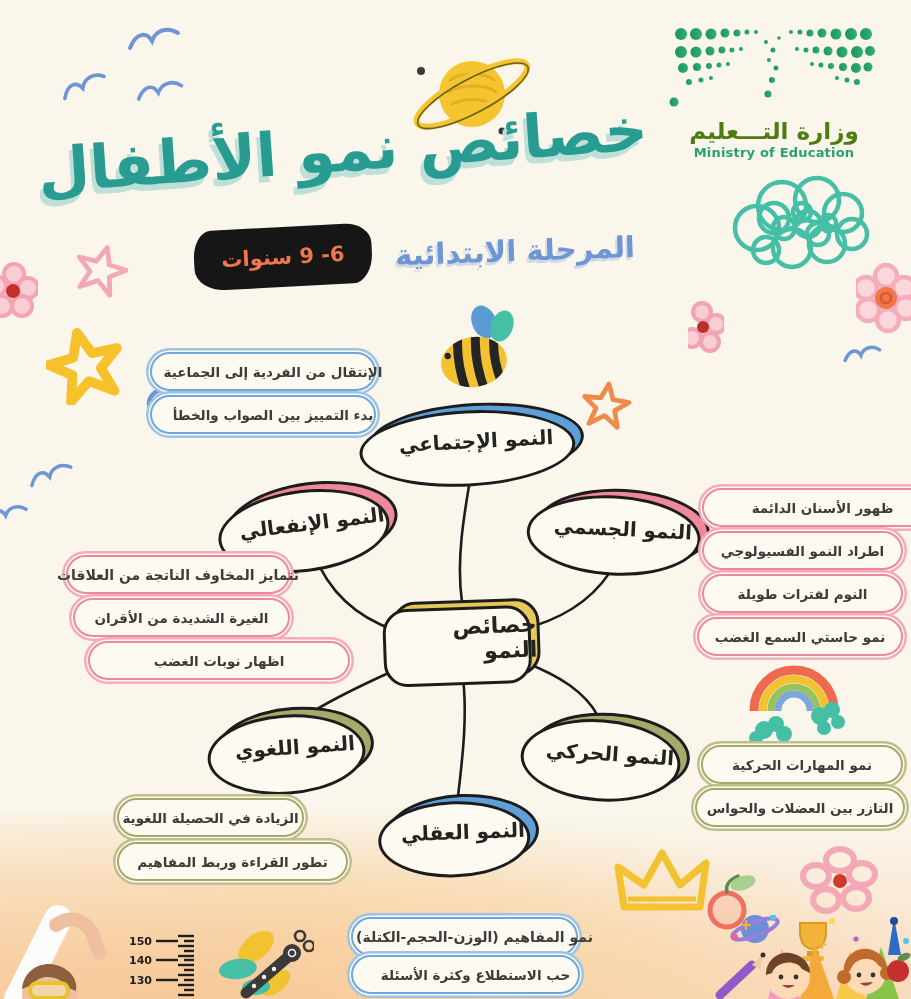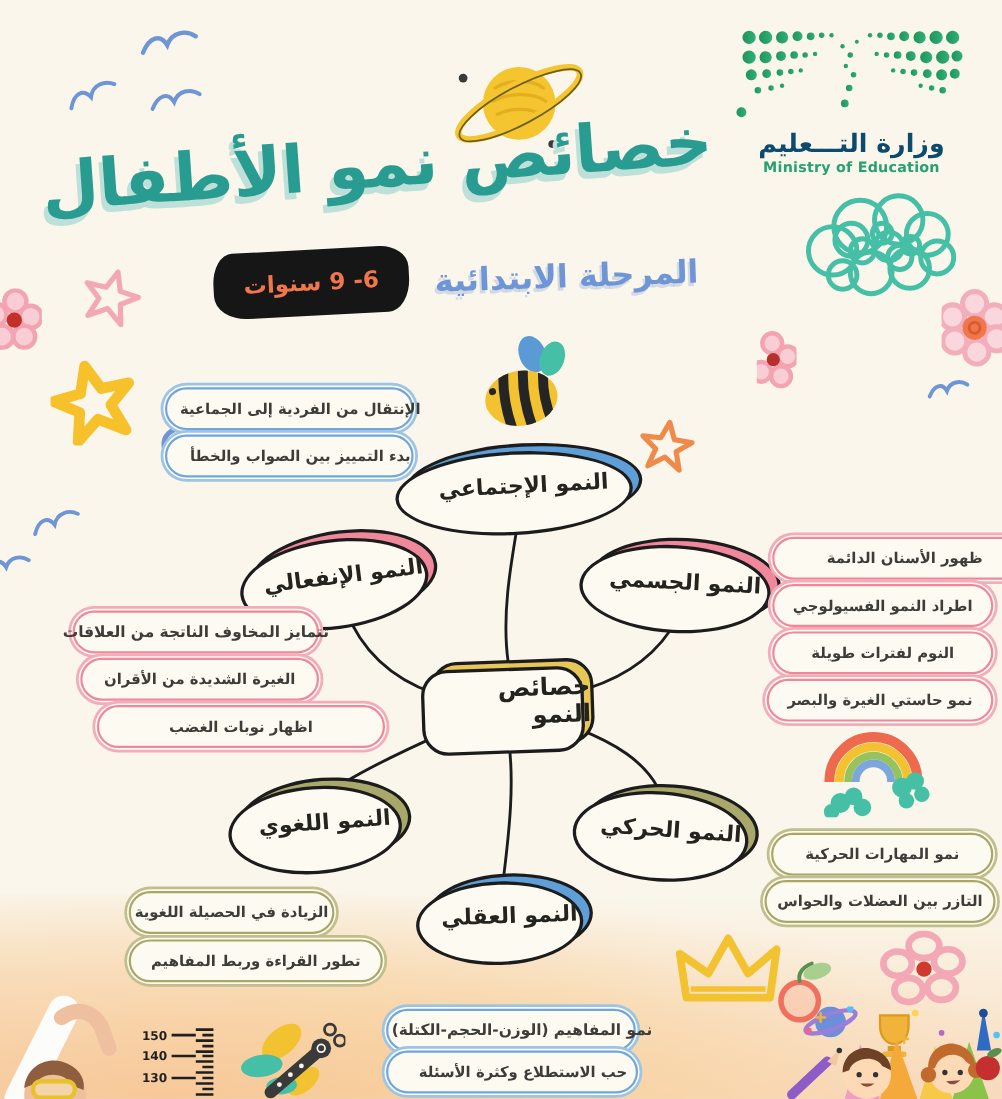--- a/index.html
+++ b/index.html
@@ -17,37 +17,37 @@
     text-shadow:-4px 6px 0 #BFDFD9;}
   .subtitle{left:380px;top:234px;width:270px;text-align:center;direction:rtl;white-space:nowrap;
     font-size:29px;font-weight:bold;color:#6E95D5;transform:rotate(-2deg);
     text-shadow:-2px 3px 0 rgba(110,149,213,.28);}
   .badge{left:194px;top:227px;width:178px;height:60px;background:#161616;
     border-radius:18px 26px 20px 30px / 28px 20px 30px 22px;transform:rotate(-3deg);
     display:flex;align-items:center;justify-content:center;}
   .badge span{direction:rtl;font-size:21px;font-weight:bold;color:#F0764B;white-space:nowrap;}
   
   .logo{left:664px;top:20px;width:220px;text-align:center;}
-  .logo .ar{font-size:23px;font-weight:bold;color:#0c4a6e;direction:rtl;margin-top:2px;}
+  .logo .ar{font-size:23px;font-weight:bold;color:#4d7c0f;direction:rtl;margin-top:2px;}
   .logo .en{font-size:13px;font-weight:bold;color:#27A172;margin-top:1px;letter-spacing:.2px;}
   
   .node{position:absolute;z-index:2;border:3px solid #1C1C1C;border-radius:50%;
     display:flex;align-items:center;justify-content:center;direction:rtl;
     font-weight:bold;font-size:20px;color:#24241F;}
   .node::before{content:"";position:absolute;inset:-3px;z-index:-1;border-radius:inherit;
     border:3px solid #1C1C1C;background:#FDFAF2;transform:translate(-9px,7px);}
   .n-blue{background:#5E9FD8;} .n-pink{background:#F0889C;} .n-olive{background:#A9A86B;}
   .center-node{border-radius:24px;background:#E7C757;font-size:22px;}
   
   .pill{position:absolute;z-index:3;height:39px;background:#FDFAF1;border-radius:30px;
     display:flex;align-items:center;justify-content:center;direction:rtl;box-sizing:border-box;
     font-weight:bold;font-size:13.5px;color:#3C3C38;padding:0 12px;white-space:nowrap;}
   .g-blue{border:2.5px solid #6FA7DC;box-shadow:0 0 0 1.5px #FDFAF1,0 0 0 4px #9CC3E8;padding-left:32px;}
   .g-pink{border:2.5px solid #F0889C;box-shadow:0 0 0 1.5px #FDFAF1,0 0 0 4px #F4ABBA;}
-  .g-olive{border:2.5px solid #A9A768;box-shadow:0 0 0 1.5px #FDFAF1,0 0 0 4px #C0BE8C;margin-top:12px;}
+  .g-olive{border:2.5px solid #A9A768;box-shadow:0 0 0 1.5px #FDFAF1,0 0 0 4px #C0BE8C;}
   .fs12{font-size:14px;}
 </style>
 </head>
 <body>
 
 <div id="poster">
 
   <div class="abs bottom-glow"></div>
 
   <svg class="abs" style="left:127px;top:22px" width="56" height="34" viewBox="0 0 56 34">
@@ -257,21 +257,21 @@
   <div class="pill g-blue" style="left:150px;top:352px;width:226px">الإنتقال من الفردية إلى الجماعية</div>
   <div class="pill g-blue" style="left:150px;top:395px;width:226px">بدء التمييز بين الصواب والخطأ</div>
 
   <div class="pill g-pink fs12" style="left:66px;top:555px;width:224px">تتمايز المخاوف الناتجة من العلاقات</div>
   <div class="pill g-pink" style="left:73px;top:598px;width:217px">الغيرة الشديدة من الأقران</div>
   <div class="pill g-pink" style="left:88px;top:641px;width:262px">اظهار نوبات الغضب</div>
 
   <div class="pill g-pink" style="left:702px;top:488px;width:241px">ظهور الأسنان الدائمة</div>
   <div class="pill g-pink" style="left:702px;top:531px;width:201px">اطراد النمو الفسيولوجي</div>
   <div class="pill g-pink" style="left:702px;top:574px;width:201px">النوم لفترات طويلة</div>
-  <div class="pill g-pink" style="left:697px;top:617px;width:206px">نمو حاستي الغيرة والبصر</div>
+  <div class="pill g-pink" style="left:697px;top:617px;width:206px">نمو حاستي السمع الغضب</div>
 
   <div class="pill g-olive" style="left:117px;top:798px;width:187px">الزيادة في الحصيلة اللغوية</div>
   <div class="pill g-olive" style="left:117px;top:842px;width:231px">تطور القراءة وربط المفاهيم</div>
 
   <div class="pill g-olive" style="left:701px;top:745px;width:202px">نمو المهارات الحركية</div>
   <div class="pill g-olive" style="left:695px;top:788px;width:210px">التازر بين العضلات والحواس</div>
 
   <div class="pill g-blue fs12" style="left:351px;top:917px;width:227px">نمو المفاهيم (الوزن-الحجم-الكتلة)</div>
   <div class="pill g-blue" style="left:351px;top:955px;width:229px">حب الاستطلاع وكثرة الأسئلة</div>
 

